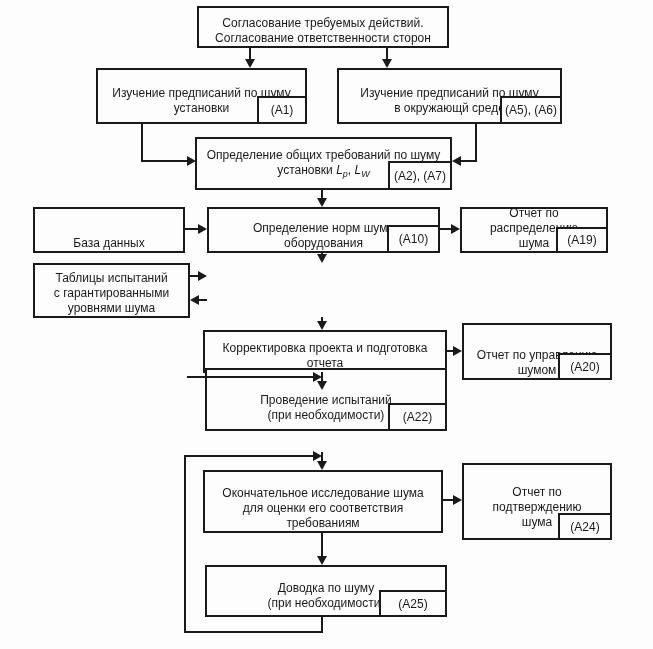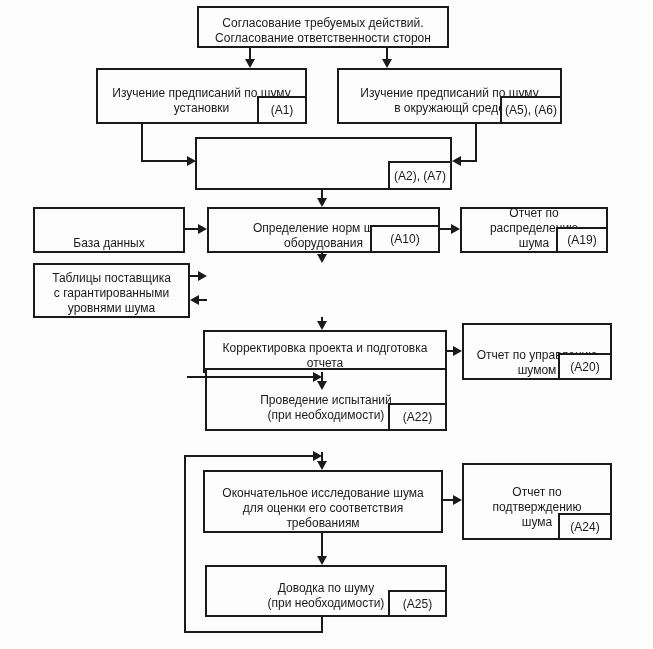--- a/index.html
+++ b/index.html
@@ -44,39 +44,41 @@
 установки</div>
     <div class="tag" style="width:48px;height:26px">(A1)</div>
   </div>
   <div class="node" style="left:337px;top:68px;width:225px;height:56px">
     <div class="txt" style="padding-bottom:6px">Изучение предписаний по шуму
 в окружающй среде</div>
     <div class="tag" style="width:60px;height:26px">(A5), (A6)</div>
   </div>
 
   <div class="node" style="left:195px;top:137px;width:257px;height:53px">
+    <div class="txt mathline" style="padding-bottom:6px"><span>Определение общих требований по шуму</span>
+<span><span>установки </span><i>L</i><sub>p</sub><span>, </span><i>L</i><sub>W</sub></span></div>
     <div class="tag" style="width:62px;height:27px">(A2), (A7)</div>
   </div>
 
   <div class="node" style="left:33px;top:207px;width:152px;height:46px">
     <div class="txt">База данных</div>
   </div>
   <div class="node" style="left:207px;top:207px;width:233px;height:46px">
     <div class="txt">Определение норм шума
 оборудования</div>
-    <div class="tag" style="width:68px;height:26px">(A10)</div>
+    <div class="tag" style="width:51px;height:26px">(A10)</div>
   </div>
   <div class="node" style="left:460px;top:207px;width:148px;height:46px">
     <div class="txt">Отчет по распределению
 шума</div>
     <div class="tag" style="width:50px;height:24px">(A19)</div>
   </div>
 
   <div class="node" style="left:33px;top:263px;width:157px;height:55px">
-    <div class="txt">Таблицы поставщика
+    <div class="txt">Таблицы испытаний
 с гарантированными
 уровнями шума</div>
   </div>
 
   <div class="node" style="left:203px;top:330px;width:244px;height:43px">
     <div class="txt">Корректировка проекта и подготовка
 отчета</div>
   </div>
   <div class="node" style="left:462px;top:323px;width:150px;height:57px">
     <div class="txt">Отчет по управлению
@@ -98,21 +100,21 @@
   <div class="node" style="left:462px;top:463px;width:150px;height:77px">
     <div class="txt" style="padding-bottom:8px">Отчет по
 подтверждению
 шума</div>
     <div class="tag" style="width:52px;height:25px">(A24)</div>
   </div>
 
   <div class="node" style="left:205px;top:565px;width:242px;height:52px">
     <div class="txt" style="padding-bottom:4px">Доводка по шуму
 (при необходимости)</div>
-    <div class="tag" style="width:57px;height:25px">(A25)</div>
+    <div class="tag" style="width:66px;height:25px">(A25)</div>
   </div>
 
   <div class="v" style="left:249px;top:47px;height:13px"></div>
   <div class="a d" style="left:245px;top:59px"></div>
   <div class="v" style="left:386px;top:47px;height:13px"></div>
   <div class="a d" style="left:382px;top:59px"></div>
 
   <div class="v" style="left:141px;top:123px;height:39px"></div>
   <div class="h" style="left:141px;top:160px;width:46px"></div>
   <div class="a r" style="left:187px;top:156px"></div>

